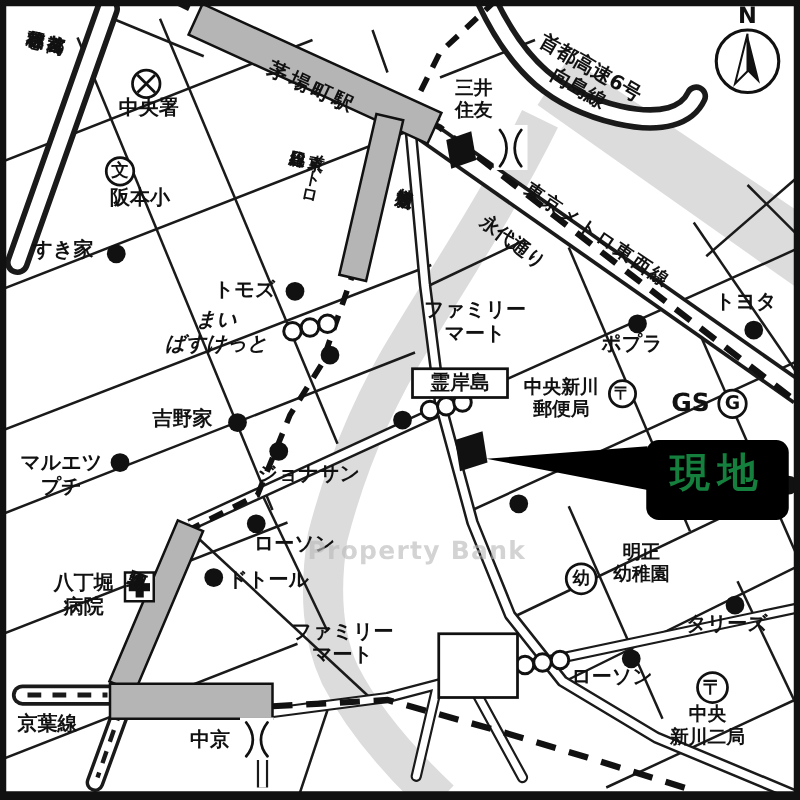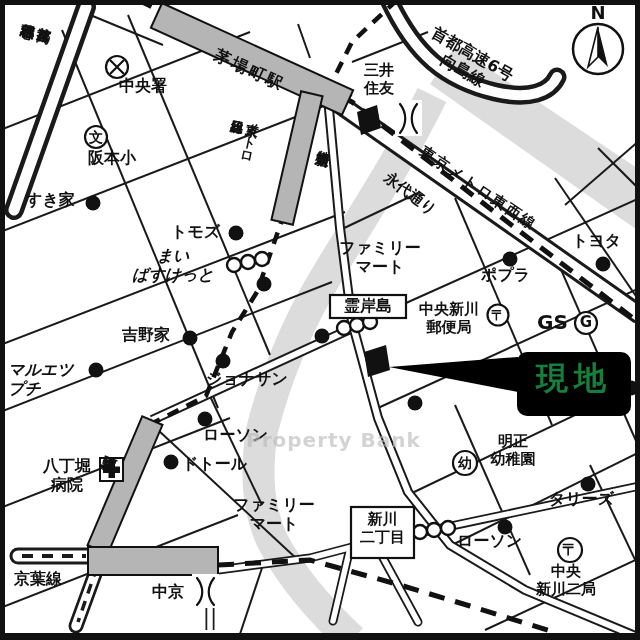--- a/index.html
+++ b/index.html
@@ -179,21 +179,21 @@
     <polygon points="598,27 588,67 598,57" fill="#ffffff" stroke="#111" stroke-width="1.6"></polygon>
   </g>
 
   <rect x="2.5" y="2.5" width="635" height="635" fill="none" stroke="#111111" stroke-width="5"></rect>
   <rect x="0" y="633" width="640" height="7" fill="#111111"></rect>
 </svg>
 
 <div id="labels">
       <div class="lbl v" style="left: 24px; top: 12px; font-size: 14px; transform: rotate(13deg);">首都高速
 都心環状線</div>
-      <div class="lbl" style="left: 95px; top: 77px; font-size: 16px; margin-left: 24px;">中央署</div>
+      <div class="lbl" style="left: 95px; top: 77px; font-size: 16px;">中央署</div>
       <div class="lbl" style="left: 76px; top: 149px; font-size: 16px; padding-left: 12px;">阪本小</div>
       <div class="lbl" style="left: 26px; top: 191px; font-size: 16px;">すき家</div>
       <div class="lbl" style="left: 219px; top: 46px; font-size: 16px; transform: rotate(25deg); letter-spacing: 3px;">茅場町駅</div>
       <div class="lbl v" style="left: 233px; top: 109px; font-size: 13px; transform: rotate(12deg);">東京メトロ
 日比谷線</div>
       <div class="lbl v" style="left: 319px; top: 139px; font-size: 14px; transform: rotate(13deg);">新大橋通り</div>
       <div class="lbl" style="left: 364px; top: 62px; font-size: 15px;">三井
 住友</div>
       <div class="lbl" style="left: 424px; top: 16px; font-size: 16px; width: 122px; text-align: center; transform: rotate(30deg);">首都高速6号
 向島線</div>
@@ -204,35 +204,33 @@
       <div class="lbl" style="left: 120px; top: 247px; font-size: 16px; width: 106px; text-align: center; font-style: italic;">まい
 ばすけっと</div>
       <div class="lbl" style="left: 330px; top: 239px; font-size: 16px; width: 100px; text-align: center;">ファミリー
 マート</div>
       <div class="lbl" style="left: 481px; top: 266px; font-size: 16px;">ポプラ</div>
       <div class="lbl" style="left: 333px; top: 297px; font-size: 16px; width: 70px; text-align: center;">霊岸島</div>
       <div class="lbl" style="left: 406px; top: 301px; font-size: 15px; width: 86px; text-align: center;">中央新川
 郵便局</div>
       <div class="lbl" style="left: 537px; top: 311px; font-size: 20px;">GS</div>
       <div class="lbl" style="left: 122px; top: 326px; font-size: 16px;">吉野家</div>
-      <div class="lbl" style="left: 8px; top: 361px; font-size: 16px; width: 82px;  font-style: italic;">マルエツ
+      <div class="lbl" style="left: 8px; top: 361px; font-size: 16px; width: 82px; text-align: center;">マルエツ
 プチ</div>
       <div class="lbl" style="left: 206px; top: 370px; font-size: 16px;">ジョナサン</div>
       <div class="lbl" style="left: 203px; top: 426px; font-size: 16px;">ローソン</div>
       <div class="lbl" style="left: 182px; top: 455px; font-size: 16px;">ドトール</div>
       <div class="lbl" style="left: 34px; top: 457px; font-size: 16px; width: 66px; text-align: center;">八丁堀
 病院</div>
       <div class="lbl v" style="left: 108px; top: 445px; font-size: 14px; transform: rotate(22deg);">八丁堀駅</div>
       <div class="lbl" style="left: 478px; top: 433px; font-size: 15px; width: 70px; text-align: center;">明正
 幼稚園</div>
       <div class="lbl" style="left: 549px; top: 490px; font-size: 16px;">タリーズ</div>
       <div class="lbl" style="left: 226px; top: 496px; font-size: 16px; width: 96px; text-align: center;">ファミリー
 マート</div>
-      <div class="lbl" style="left: 354px; top: 511px; font-size: 15px; width: 57px; text-align: center;">新川
-二丁目</div>
       <div class="lbl" style="left: 457px; top: 532px; font-size: 16px;">ローソン</div>
       <div class="lbl" style="left: 524px; top: 563px; font-size: 15px; width: 84px; text-align: center;">中央
 新川二局</div>
       <div class="lbl" style="left: 14px; top: 570px; font-size: 16px;">京葉線</div>
       <div class="lbl" style="left: 152px; top: 583px; font-size: 16px;">中京</div>
       <div class="lbl" style="left: 588px; top: 2px; font-size: 18px; width: 20px; text-align: center;">N</div>
       <div class="lbl" style="left: 87px; top: 129px; font-size: 14px; width: 18px; text-align: center;">文</div>
       <div class="lbl" style="left: 455px; top: 455px; font-size: 14px; width: 20px; text-align: center;">幼</div>
       <div class="lbl" style="left: 488px; top: 307px; font-size: 14px; width: 20px; text-align: center;">〒</div>
       <div class="lbl" style="left: 559px; top: 541px; font-size: 16px; width: 22px; text-align: center;">〒</div>

